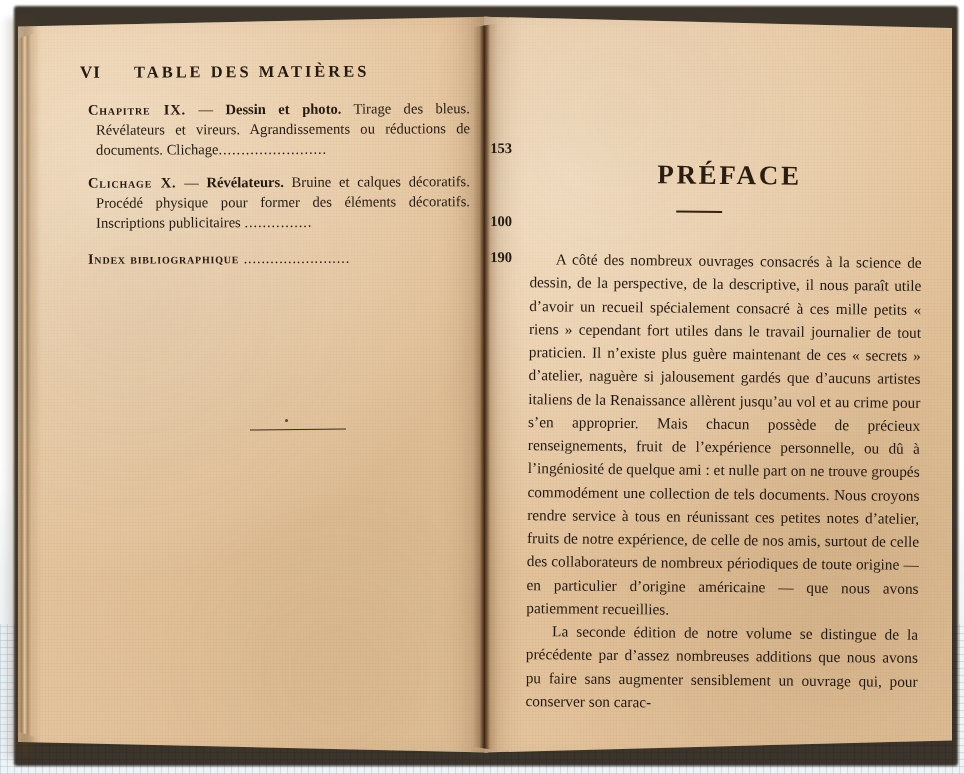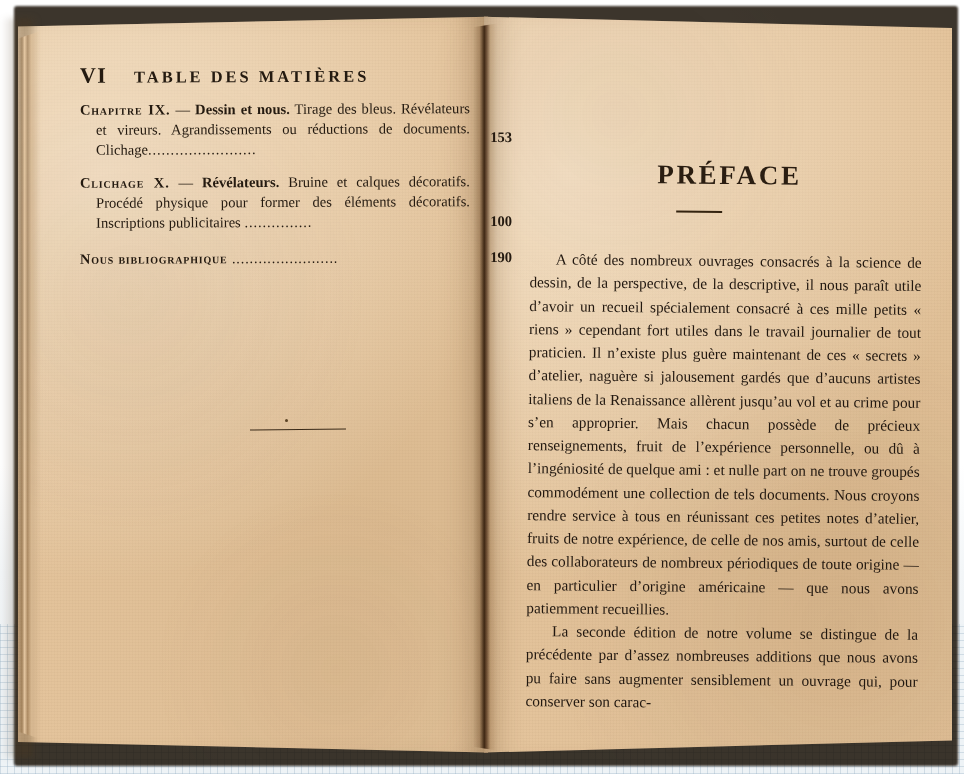--- a/index.html
+++ b/index.html
@@ -74,28 +74,28 @@
     clip-path:polygon(0 1.5%,100% 1.0%,100% 99%,0 98.5%);
     pointer-events:none;}
 
   
   .page{position:absolute;z-index:6;color:#241a10;}
 
   
   #toc{left:62px;top:52px;width:390px;}
   #toc-head{display:flex;align-items:baseline;height:24px;
     transform:rotate(-0.25deg);}
-  #folio{font-size:22px;letter-spacing:.06em;font-weight:700;width:54px;}
+  #folio{font-size:17px;letter-spacing:.06em;font-weight:700;width:54px;}
   #toc-title{font-size:16.5px;letter-spacing:.18em;font-weight:700;}
 
   .toc-entry{position:relative;margin-top:13px;font-size:14.6px;
     line-height:1.38;text-align:justify;padding-left:16px;
     transform:rotate(-0.25deg);}
   .toc-entry .hang{margin-left:-16px;}
-  .smallcaps{font-variant:small-caps;letter-spacing:.055em;font-weight:700;}
+  .smallcaps{font-variant:small-caps;letter-spacing:.055em;font-weight:700;margin-left:8px;}
   .bold{font-weight:700;}
   .pagenum{position:absolute;right:-42px;font-weight:700;font-size:14.6px;}
   .leaders{letter-spacing:.06em;}
 
   #index-line{position:relative;margin-top:17px;font-size:14.3px;
     transform:rotate(-0.25deg);}
 
   #rule-left{position:absolute;left:232px;top:419px;width:96px;height:0;
     border-top:1.6px solid #3a2a18;transform:rotate(-0.6deg);z-index:6;}
   #rule-dot{position:absolute;left:267px;top:409px;width:3px;height:3px;
@@ -143,34 +143,34 @@
 
     <div class="page" id="toc">
 
       <div id="toc-head">
         <span id="folio">VI</span>
         <span id="toc-title">TABLE DES MATIÈRES</span>
       </div>
 
       <div class="toc-entry">
         <span class="hang">
-          <span class="smallcaps">Chapitre IX.</span><span> — </span><span class="bold">Dessin et nous.</span><span> Tirage des bleus. Révélateurs et vireurs. Agrandissements ou réductions de documents. Clichage</span><span class="leaders">........................</span>
+          <span class="smallcaps">Chapitre IX.</span><span> — </span><span class="bold">Dessin et photo.</span><span> Tirage des bleus. Révélateurs et vireurs. Agrandissements ou réductions de documents. Clichage</span><span class="leaders">........................</span>
         </span>
-        <span class="pagenum" style="bottom:11px;">153</span>
+        <span class="pagenum" style="bottom:0;">153</span>
       </div>
 
       <div class="toc-entry">
         <span class="hang">
           <span class="smallcaps">Clichage X.</span><span> — </span><span class="bold">Révélateurs.</span><span> Bruine et calques décoratifs. Procédé physique pour former des éléments décoratifs. Inscriptions publicitaires </span><span class="leaders">...............</span>
         </span>
         <span class="pagenum" style="bottom:0;">100</span>
       </div>
 
       <div id="index-line">
-        <span class="smallcaps">Nous bibliographique</span><span class="leaders"> ........................</span>
+        <span class="smallcaps">Index bibliographique</span><span class="leaders"> ........................</span>
         <span class="pagenum" style="top:0;">190</span>
       </div>
 
     </div>
 
     <div id="rule-left"></div>
     <div id="rule-dot"></div>
 
     <div class="page" id="pref">
 

